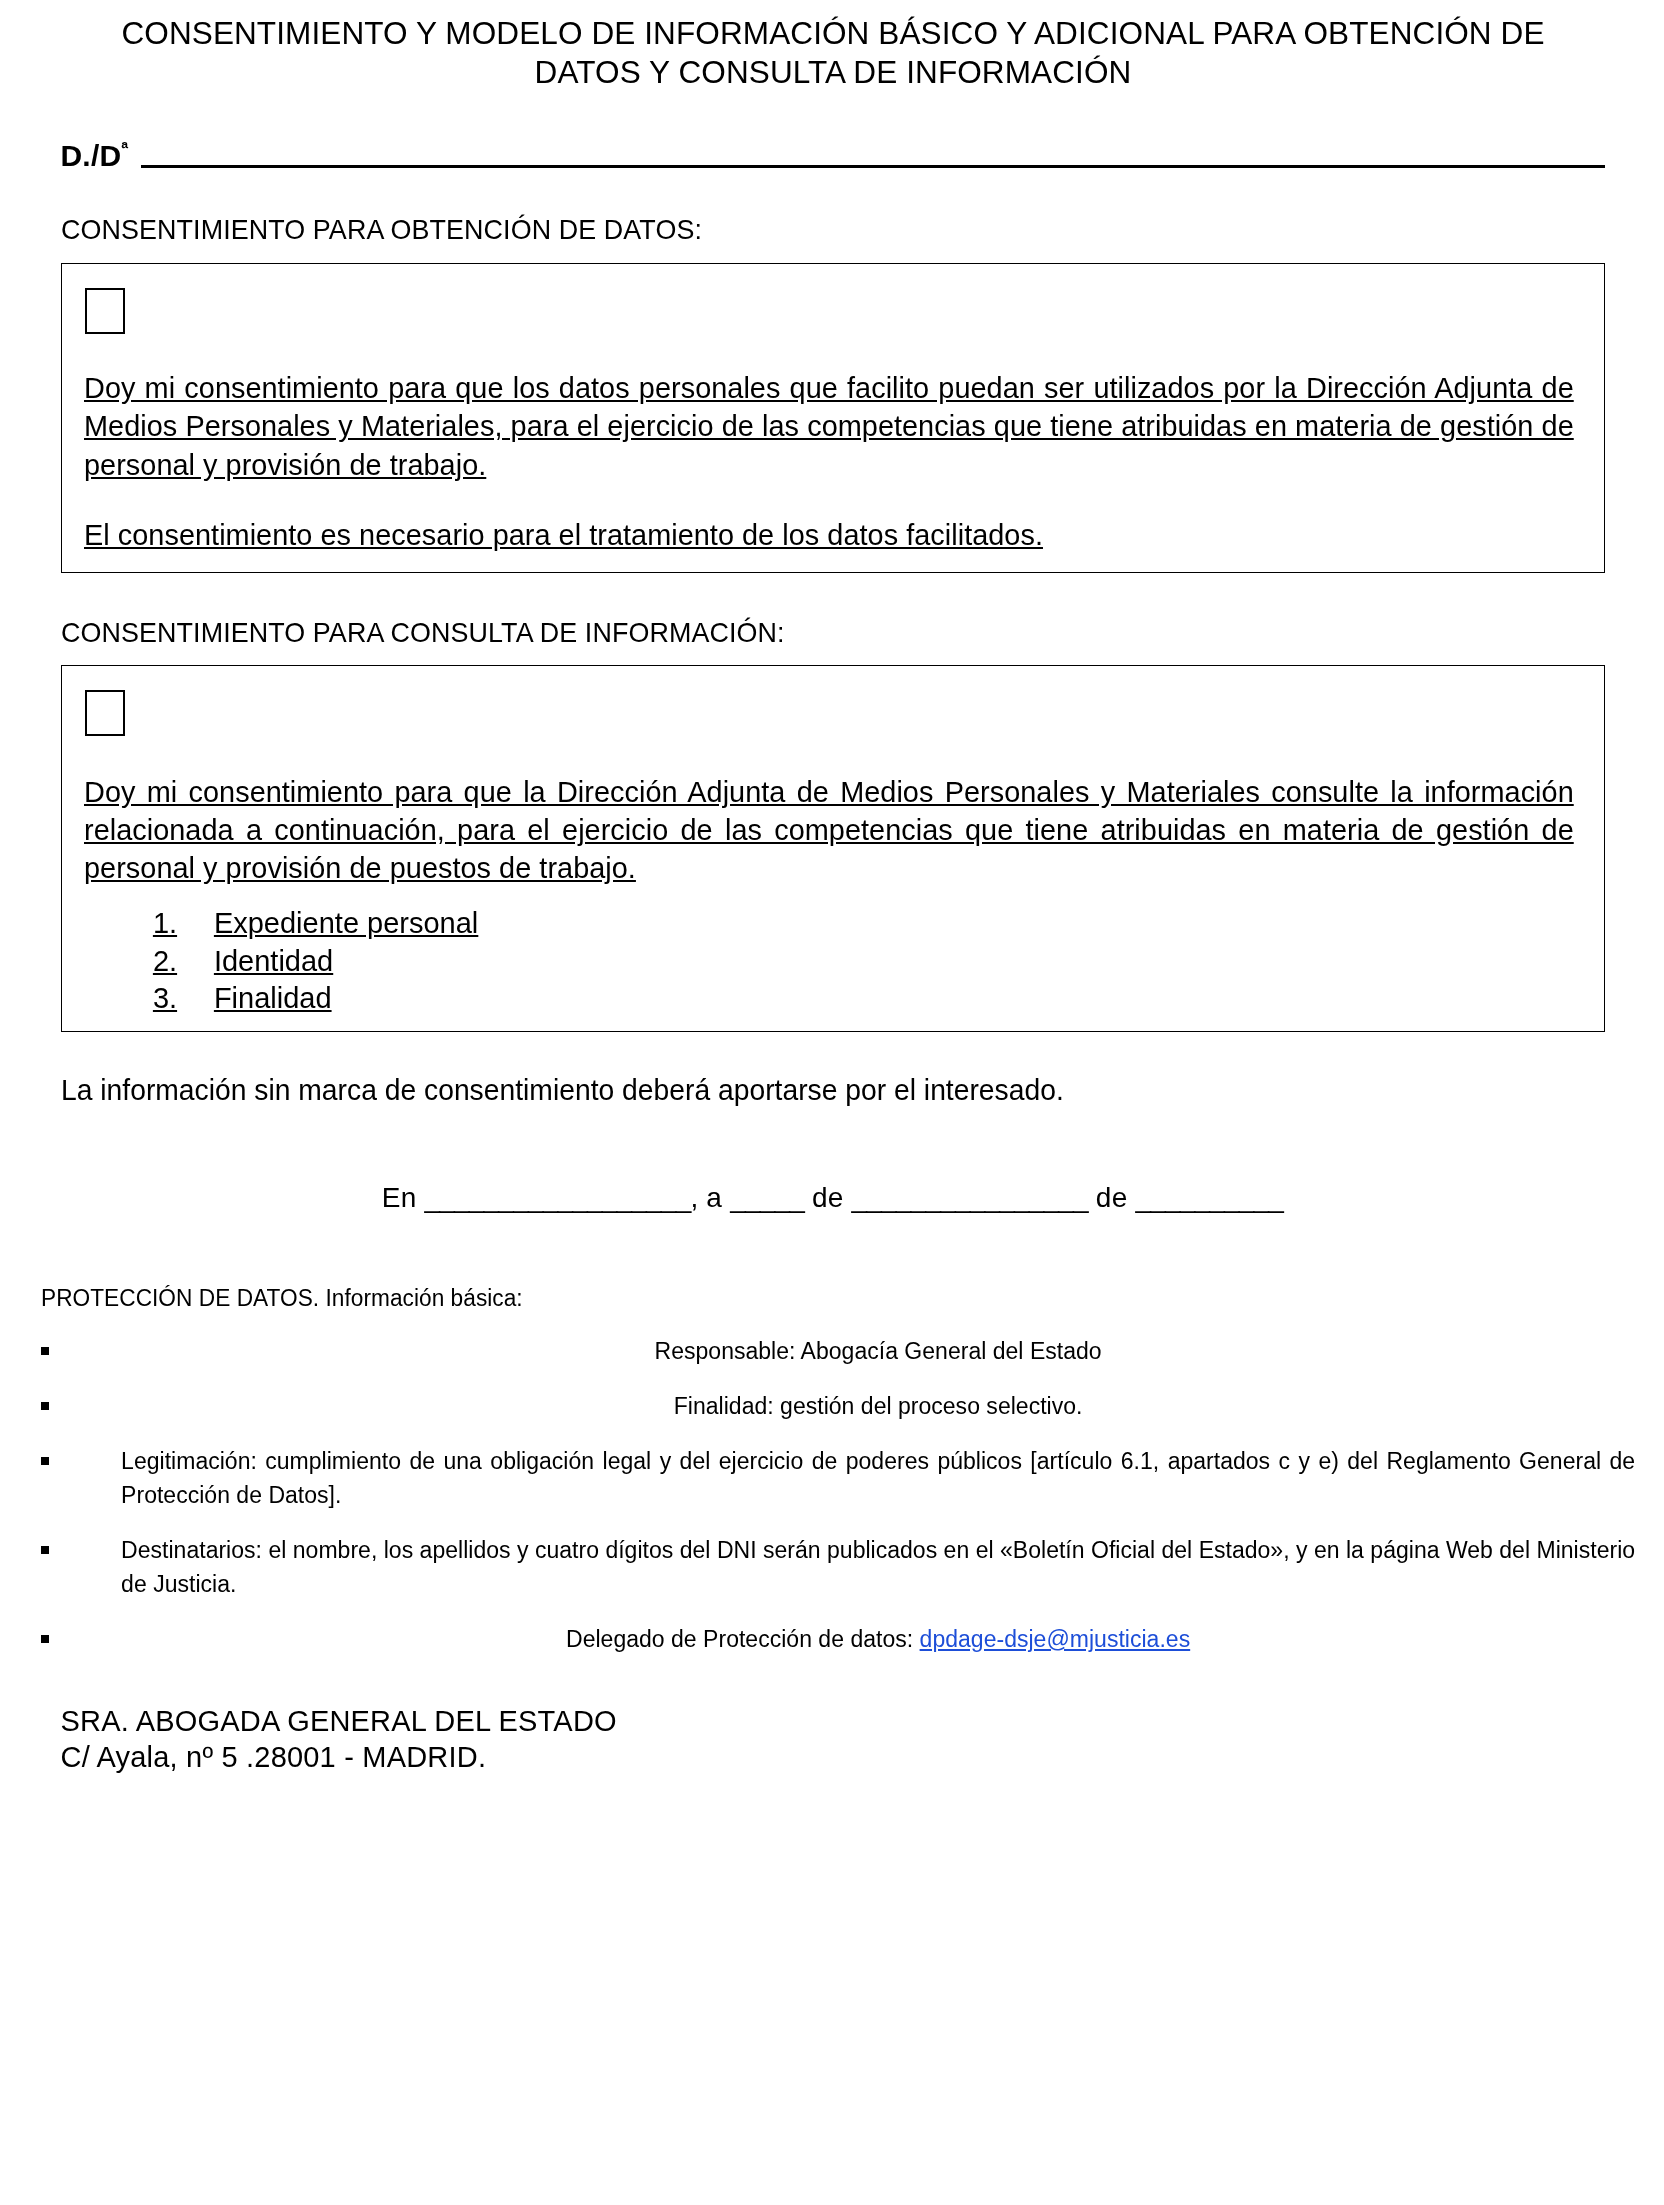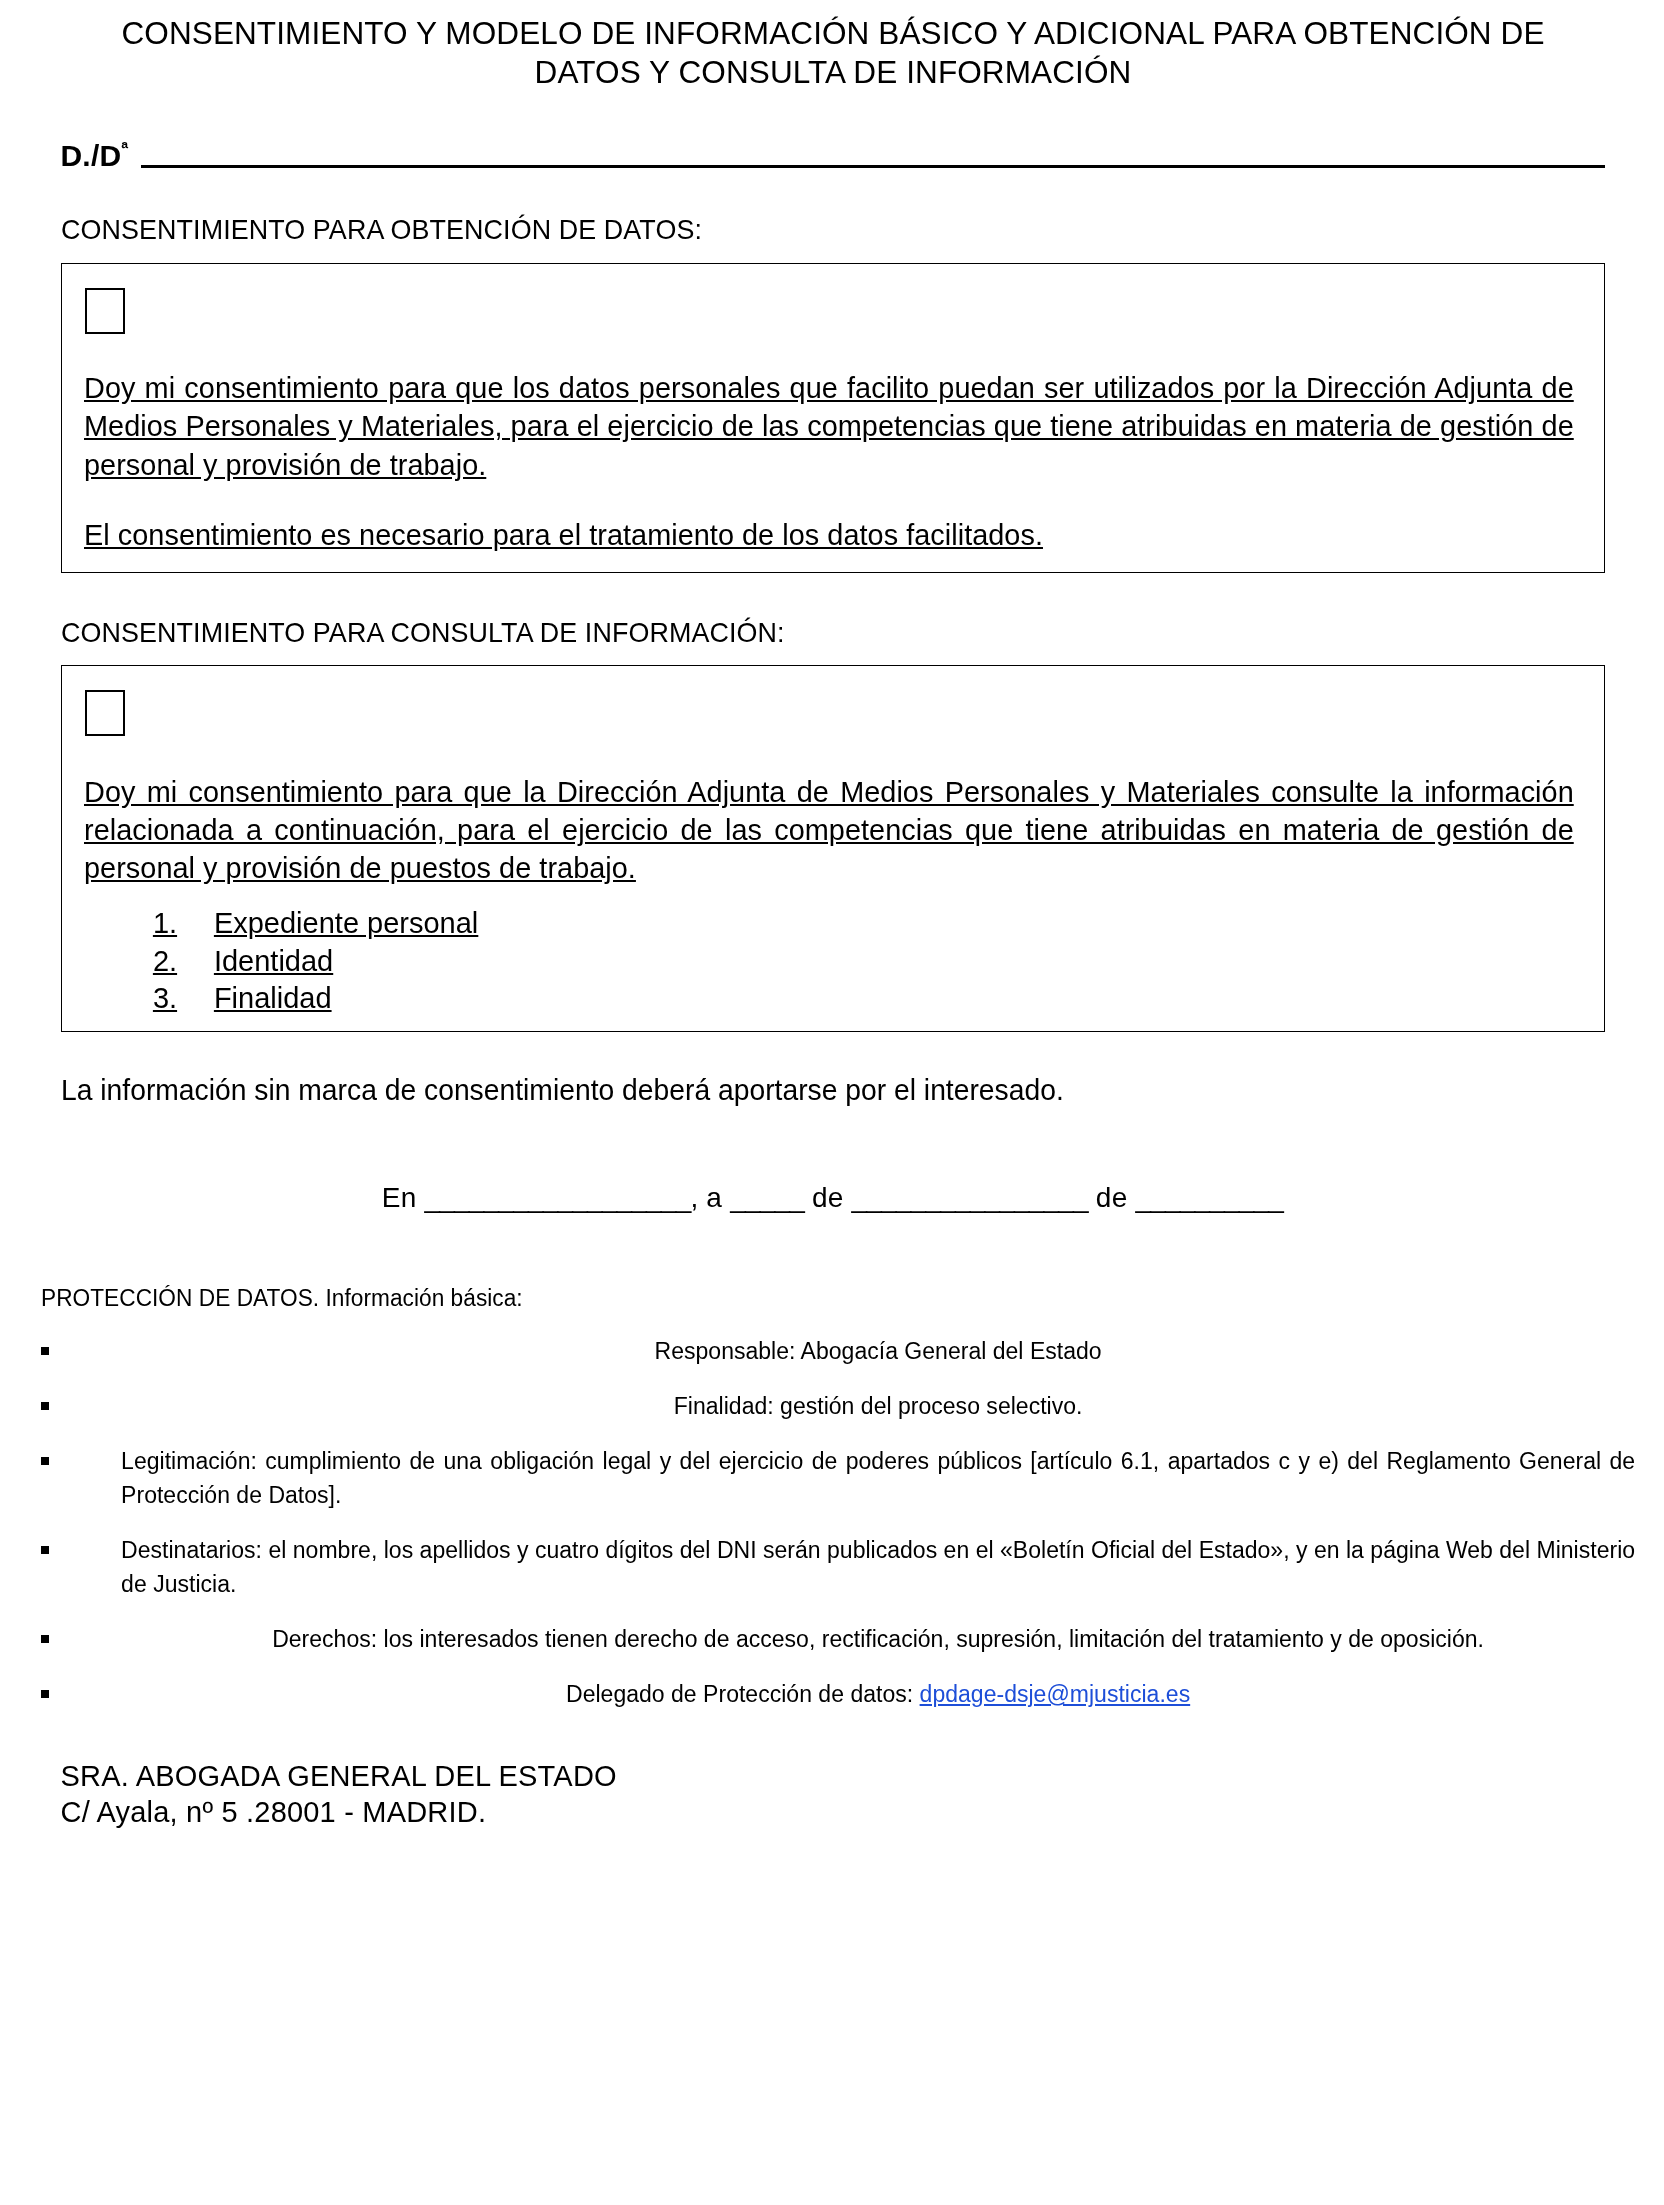--- a/index.html
+++ b/index.html
@@ -284,21 +284,20 @@
       <li>
         <span class="bullet-sq"></span>
         <span>Legitimación: cumplimiento de una obligación legal y del ejercicio de poderes públicos [artículo 6.1, apartados c y e) del Reglamento General de Protección de Datos].</span>
       </li>
       <li>
         <span class="bullet-sq"></span>
         <span>Destinatarios: el nombre, los apellidos y cuatro dígitos del DNI serán publicados en el «Boletín Oficial del Estado», y en la página Web del Ministerio de Justicia.</span>
       </li>
       <li class="short">
         <span class="bullet-sq"></span>
-        <span>Derechos: los interesados tienen derecho de acceso, rectificación, supresión, limitación del tratamiento y de oposición.</span>
       </li>
       <li class="short">
         <span class="bullet-sq"></span>
         <span>Delegado de Protección de datos: </span><a class="dp-link" href="#">dpdage-dsje@mjusticia.es</a>
       </li>
     </ul>
   </div>
 
   <div class="footer-addr">
     <div>SRA. ABOGADA GENERAL DEL ESTADO</div>

